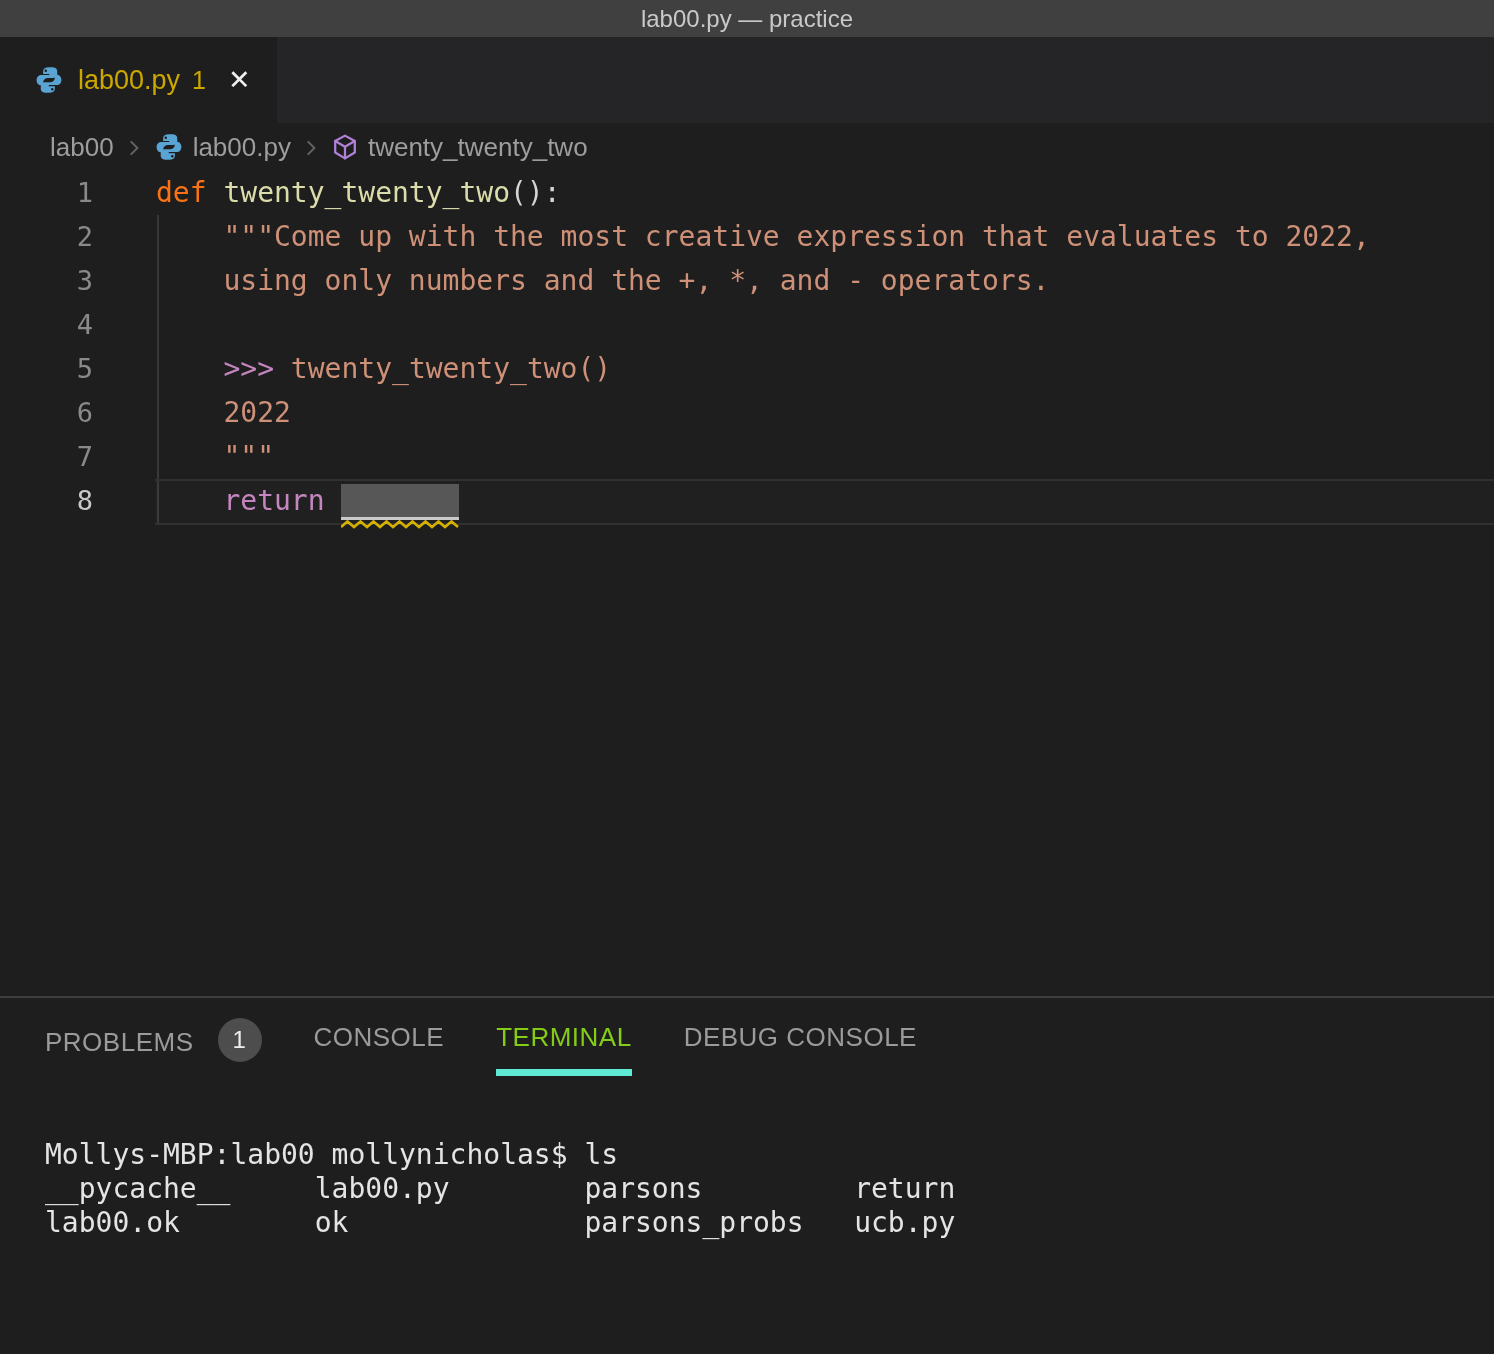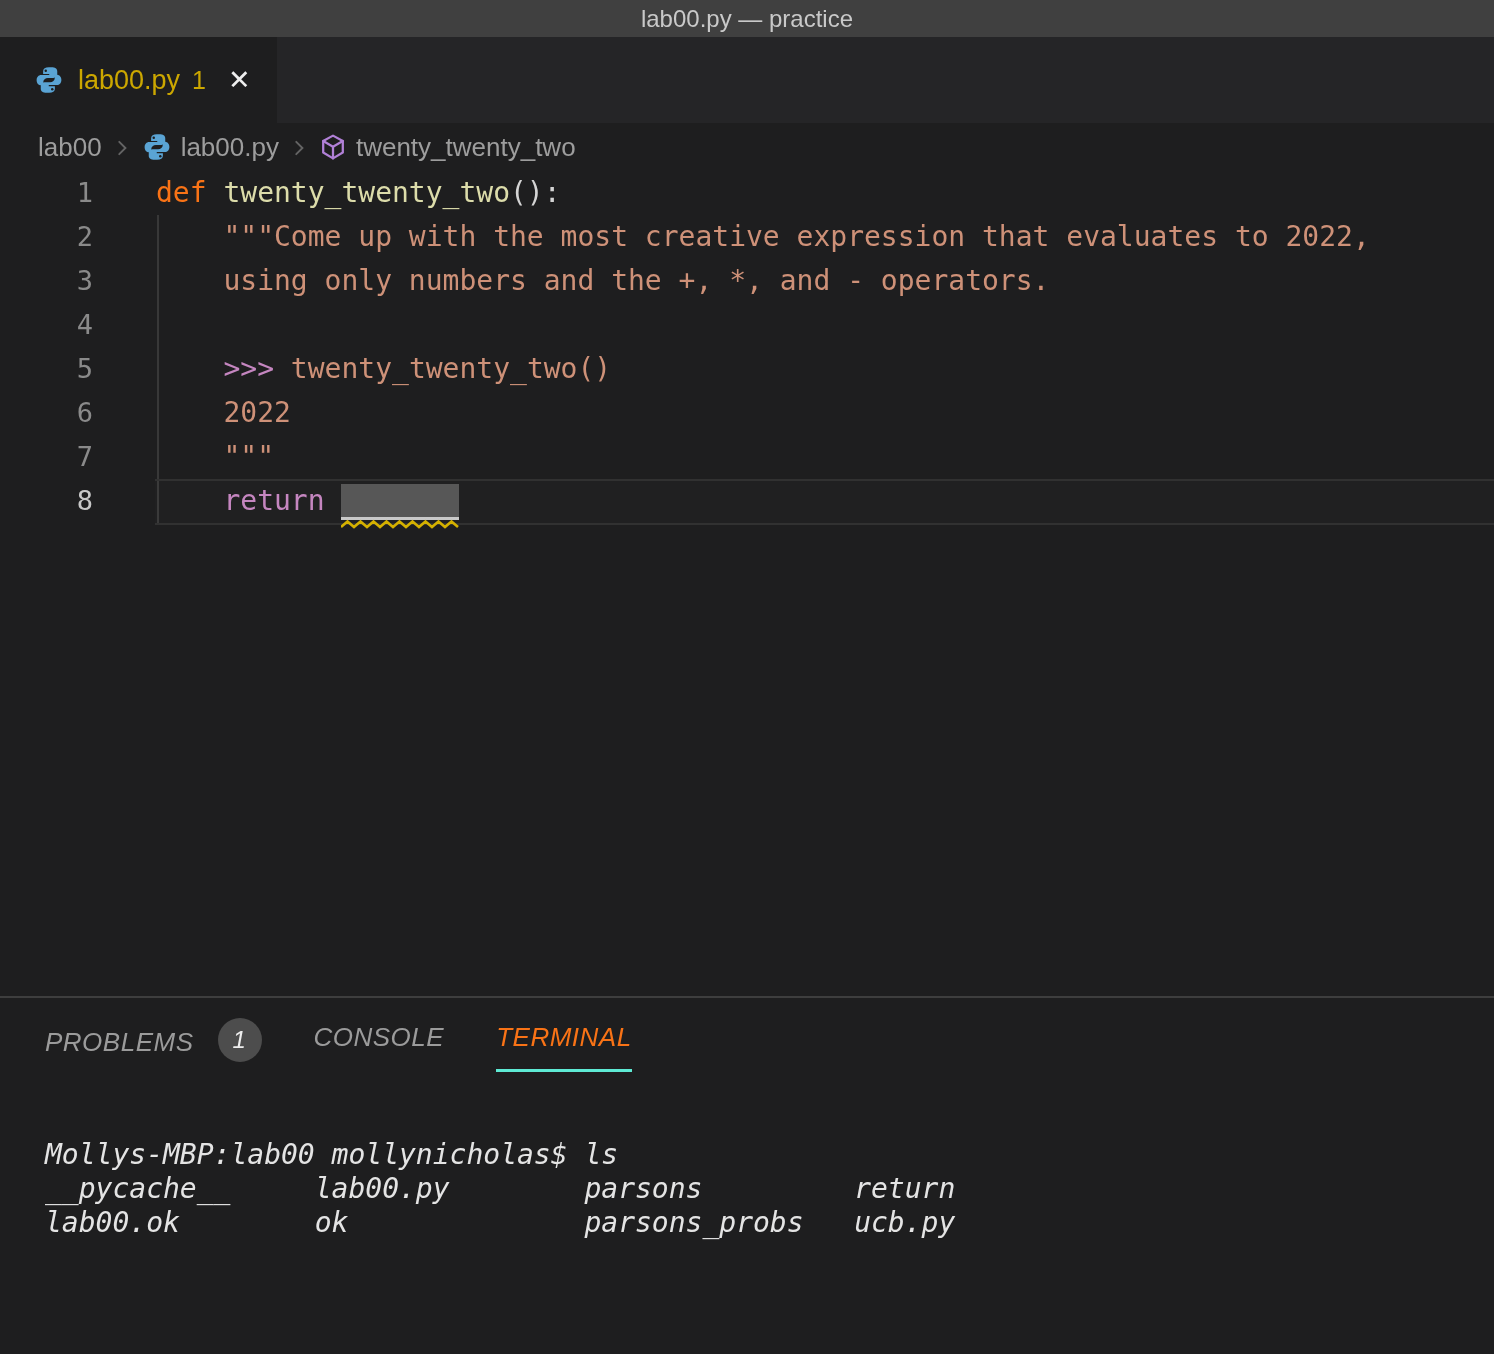--- a/index.html
+++ b/index.html
@@ -22,21 +22,21 @@
     height:86px; background:#1e1e1f; display:flex; align-items:center;
     padding:0 26px 0 34px; gap:14px; cursor:pointer;
   }
   .tab-label { font-size:27px; color:#cca700; }
   .tab-badge { font-size:25px; color:#cca700; margin-left:-2px; }
   .tab-close { font-size:27px; color:#efefef; margin-left:8px; }
   .py-icon svg { width:30px; height:30px; display:block; }
   
   .breadcrumb {
     height:48px; flex:0 0 48px; background:#1e1e1f;
-    display:flex; align-items:center; padding-left:38px; gap:9px;
+    display:flex; align-items:center; padding-left:50px; gap:9px;
     font-size:26px; color:#9d9d9d;
   }
   .bc-label { cursor:pointer; }
   .bc-chevron svg { width:22px; height:22px; display:block; margin-top:2px; }
   .bc-icon svg { width:28px; height:28px; display:block; }
   
   .editor { flex:1 1 auto; position:relative; background:#1e1e1f; overflow:hidden; }
   .indent-guide {
     position:absolute; left:157px; top:44px; width:2px; height:308px;
     background:#383838;
@@ -61,28 +61,28 @@
   .tok-fg   { color:#d4d4d4; }
   .tok-str  { color:#ce9178; }
   .tok-ctrl { color:#c586c0; }
   .tok-sel  {
     position:relative; background:#575757;
     border-bottom:3px solid #c9c9c9;
   }
   .squiggle-svg { position:absolute; left:0; bottom:-12px; width:118px; height:10px; }
   
   .panel-sep { height:2px; flex:0 0 2px; background:#3e3e3e; }
-  .panel { flex:0 0 356px; background:#1e1e1f; padding:24px 0 0 45px;font-style:italic; }
+  .panel { flex:0 0 356px; background:#1e1e1f; padding:24px 0 0 45px; }
   .panel-tabs { display:flex; align-items:flex-start; gap:52px; }
   .panel-tab {
     display:flex; align-items:center; gap:24px;
     font-size:26px; color:#9b9b9b; letter-spacing:0.5px;
     padding-bottom:16px; cursor:pointer;
   }
-  .panel-tab.active { color:#f97316; border-bottom:3px solid #5eead4;text-align:center; }
+  .panel-tab.active { color:#84cc16; border-bottom:7px solid #5eead4;text-align:center; }
   .panel-badge {
     width:44px; height:44px; border-radius:50%; background:#4d4d4d;
     color:#eeeeee; font-size:24px; display:inline-flex;
     align-items:center; justify-content:center; margin-top:-4px;
   }
   .terminal {
     margin-top:60px;
     font-family:"DejaVu Sans Mono", monospace;
     font-size:28px; line-height:34px; color:#e4e4e4; white-space:pre;
   }
@@ -194,15 +194,18 @@
       <div class="panel-tab">
         <span>PROBLEMS</span>
         <span class="panel-badge">1</span>
       </div>
       <div class="panel-tab">
         <span>CONSOLE</span>
       </div>
       <div class="panel-tab active">
         <span>TERMINAL</span>
       </div>
+      <div class="panel-tab">
+        <span>DEBUG CONSOLE</span>
+      </div>
     </div>
   <div class="terminal" id="terminal"><div class="term-line">Mollys-MBP:lab00 mollynicholas$ ls</div><div class="term-line">__pycache__     lab00.py        parsons         return</div><div class="term-line">lab00.ok        ok              parsons_probs   ucb.py</div></div>
 </div>
 
 </body></html>

